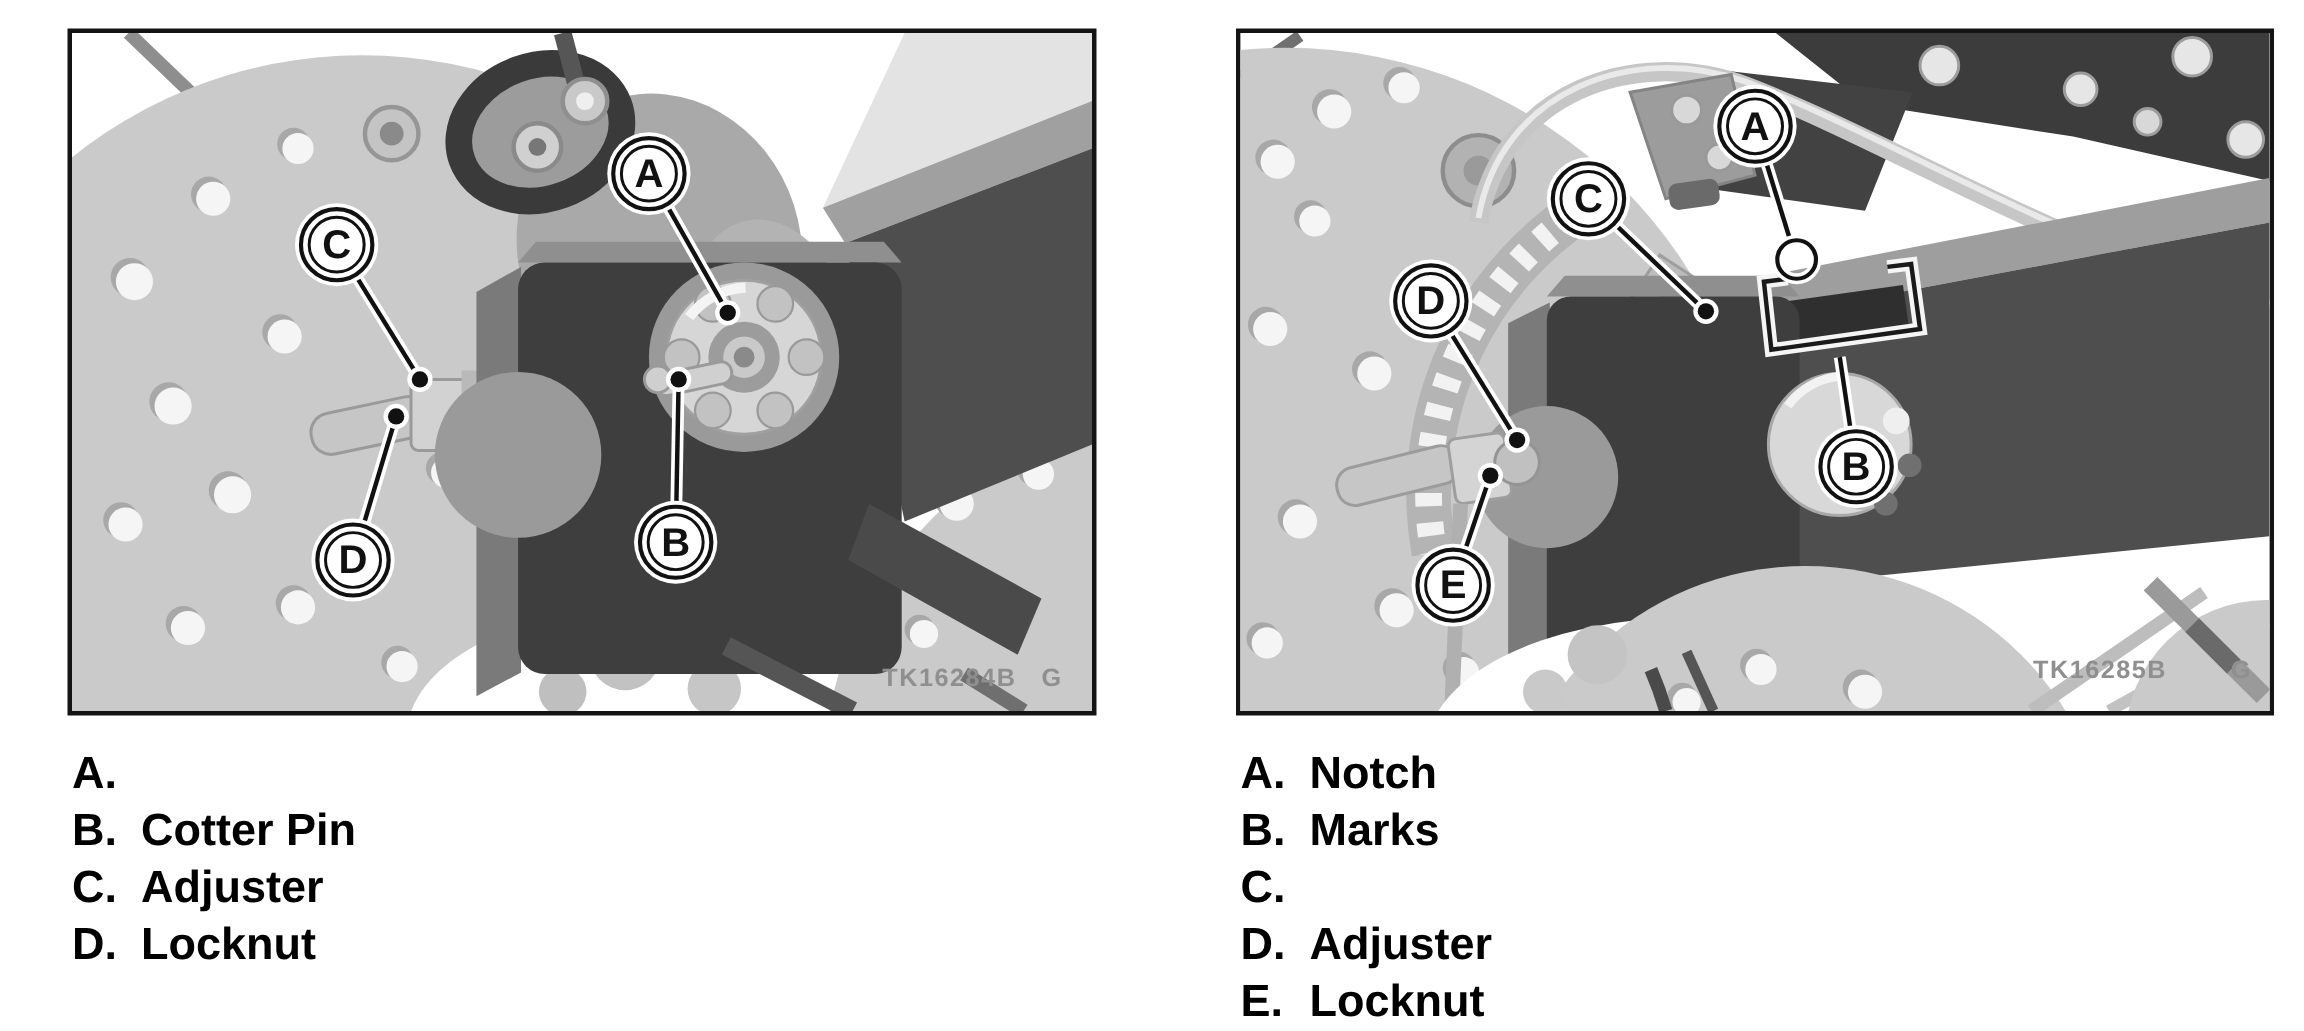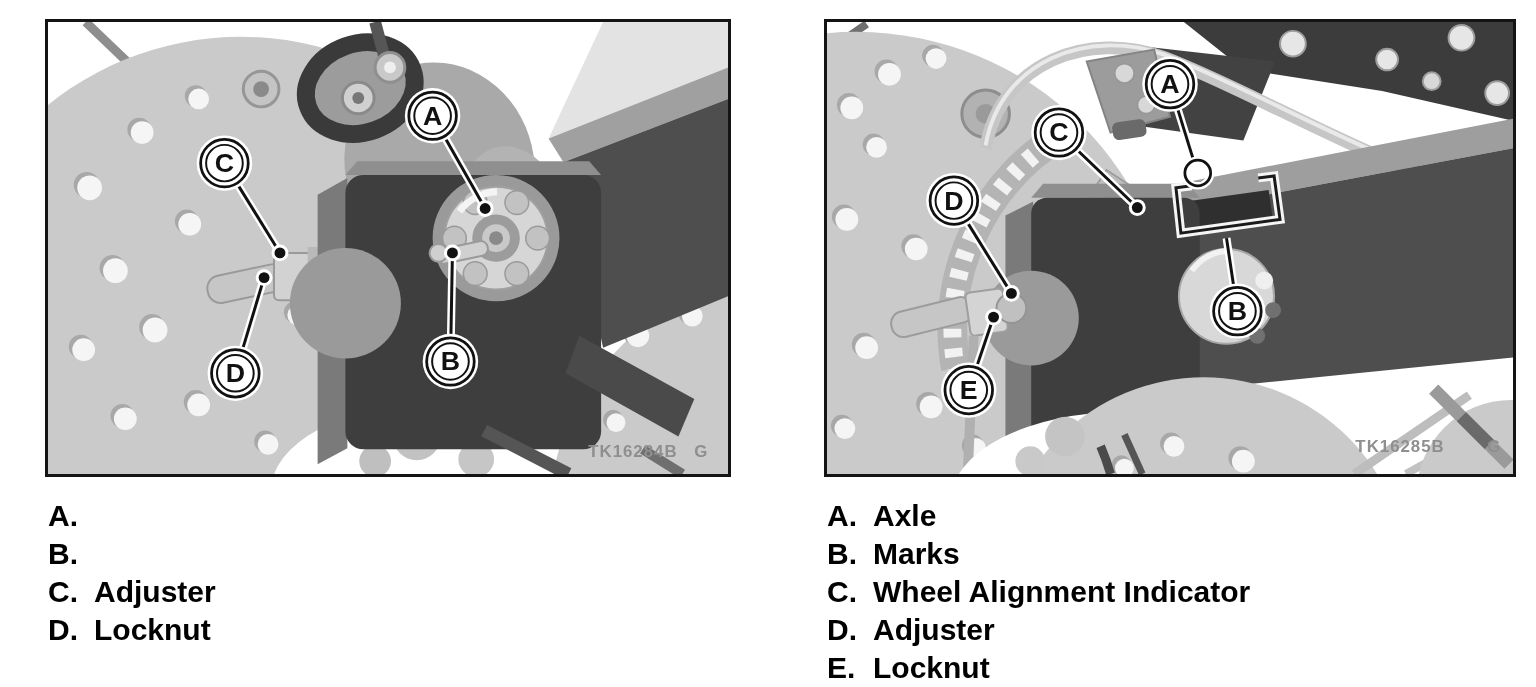--- a/index.html
+++ b/index.html
@@ -420,43 +420,43 @@
   </g>
 </svg>
 </div>
 
 <div class="legend legend-left">
   <div class="legend-row">
       <span class="legend-key">A.</span>
     </div>
   <div class="legend-row">
       <span class="legend-key">B.</span>
+      <span>Cotter Pin</span>
     </div>
   <div class="legend-row">
       <span class="legend-key">C.</span>
       <span>Adjuster</span>
     </div>
   <div class="legend-row">
       <span class="legend-key">D.</span>
       <span>Locknut</span>
     </div>
 </div>
 
 <div class="legend legend-right">
   <div class="legend-row">
       <span class="legend-key">A.</span>
-      <span>Axle</span>
+      <span>Notch</span>
     </div>
   <div class="legend-row">
       <span class="legend-key">B.</span>
       <span>Marks</span>
     </div>
   <div class="legend-row">
       <span class="legend-key">C.</span>
-      <span>Wheel Alignment Indicator</span>
     </div>
   <div class="legend-row">
       <span class="legend-key">D.</span>
       <span>Adjuster</span>
     </div>
   <div class="legend-row">
       <span class="legend-key">E.</span>
       <span>Locknut</span>
     </div>
 </div>

